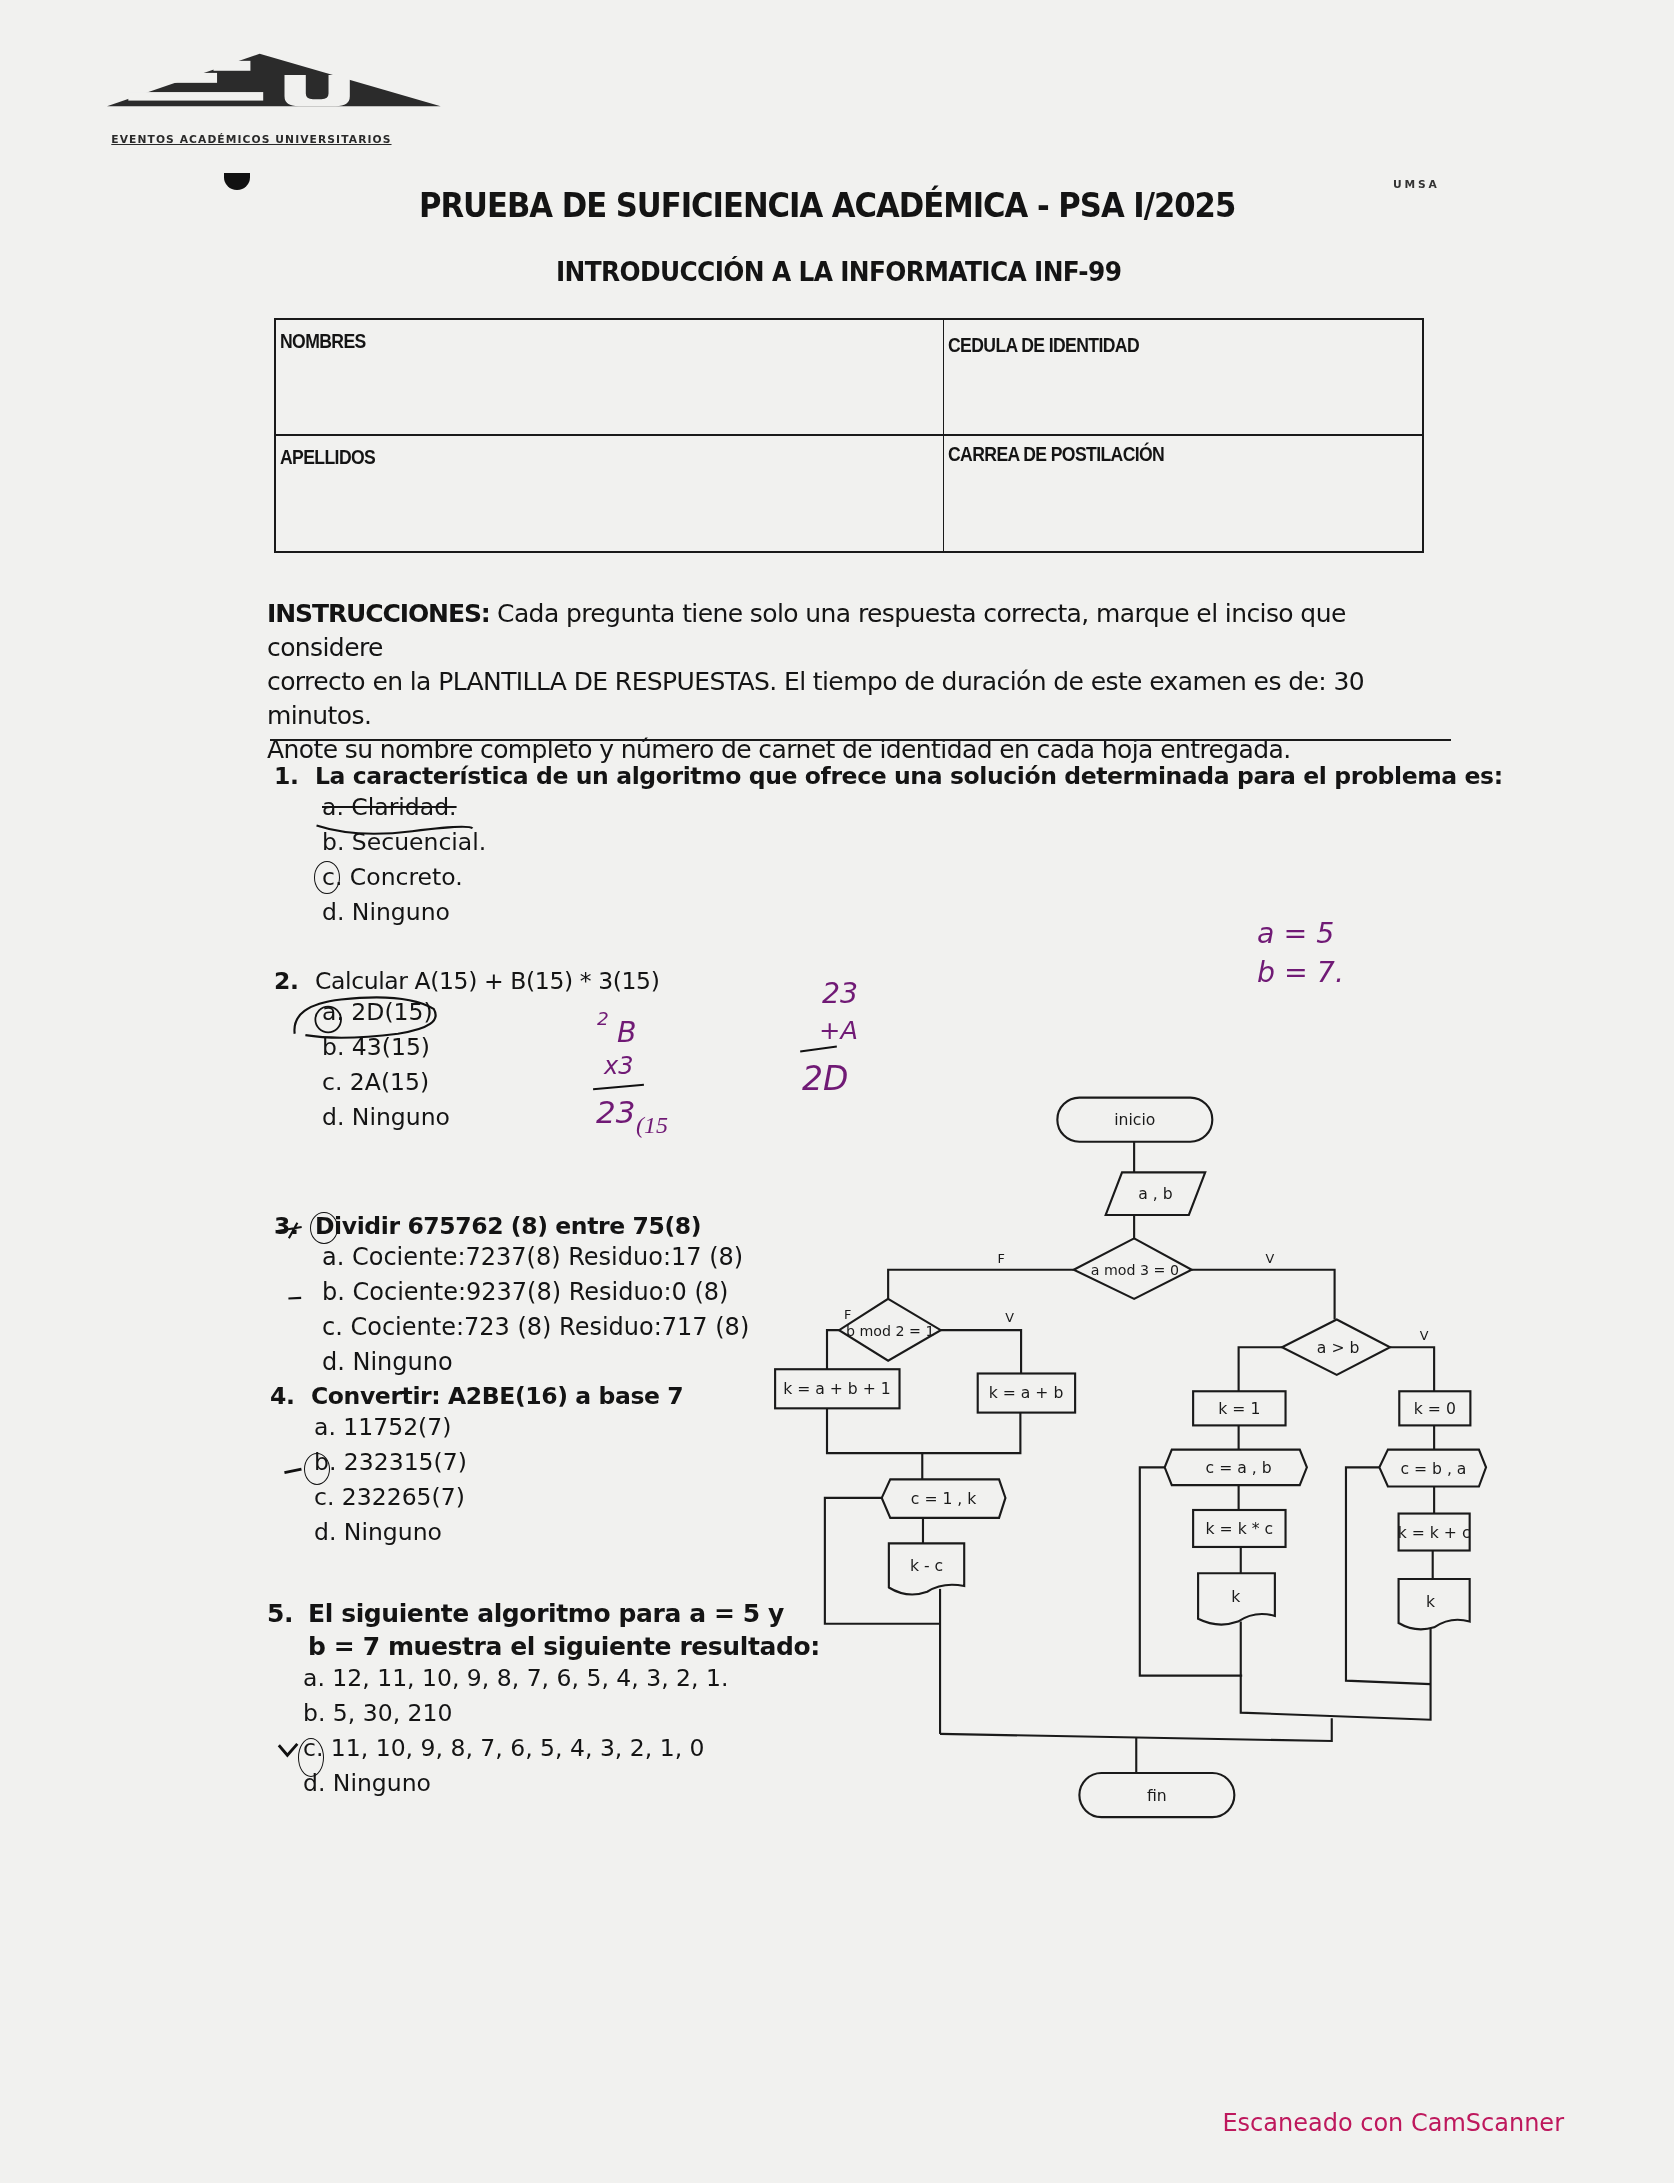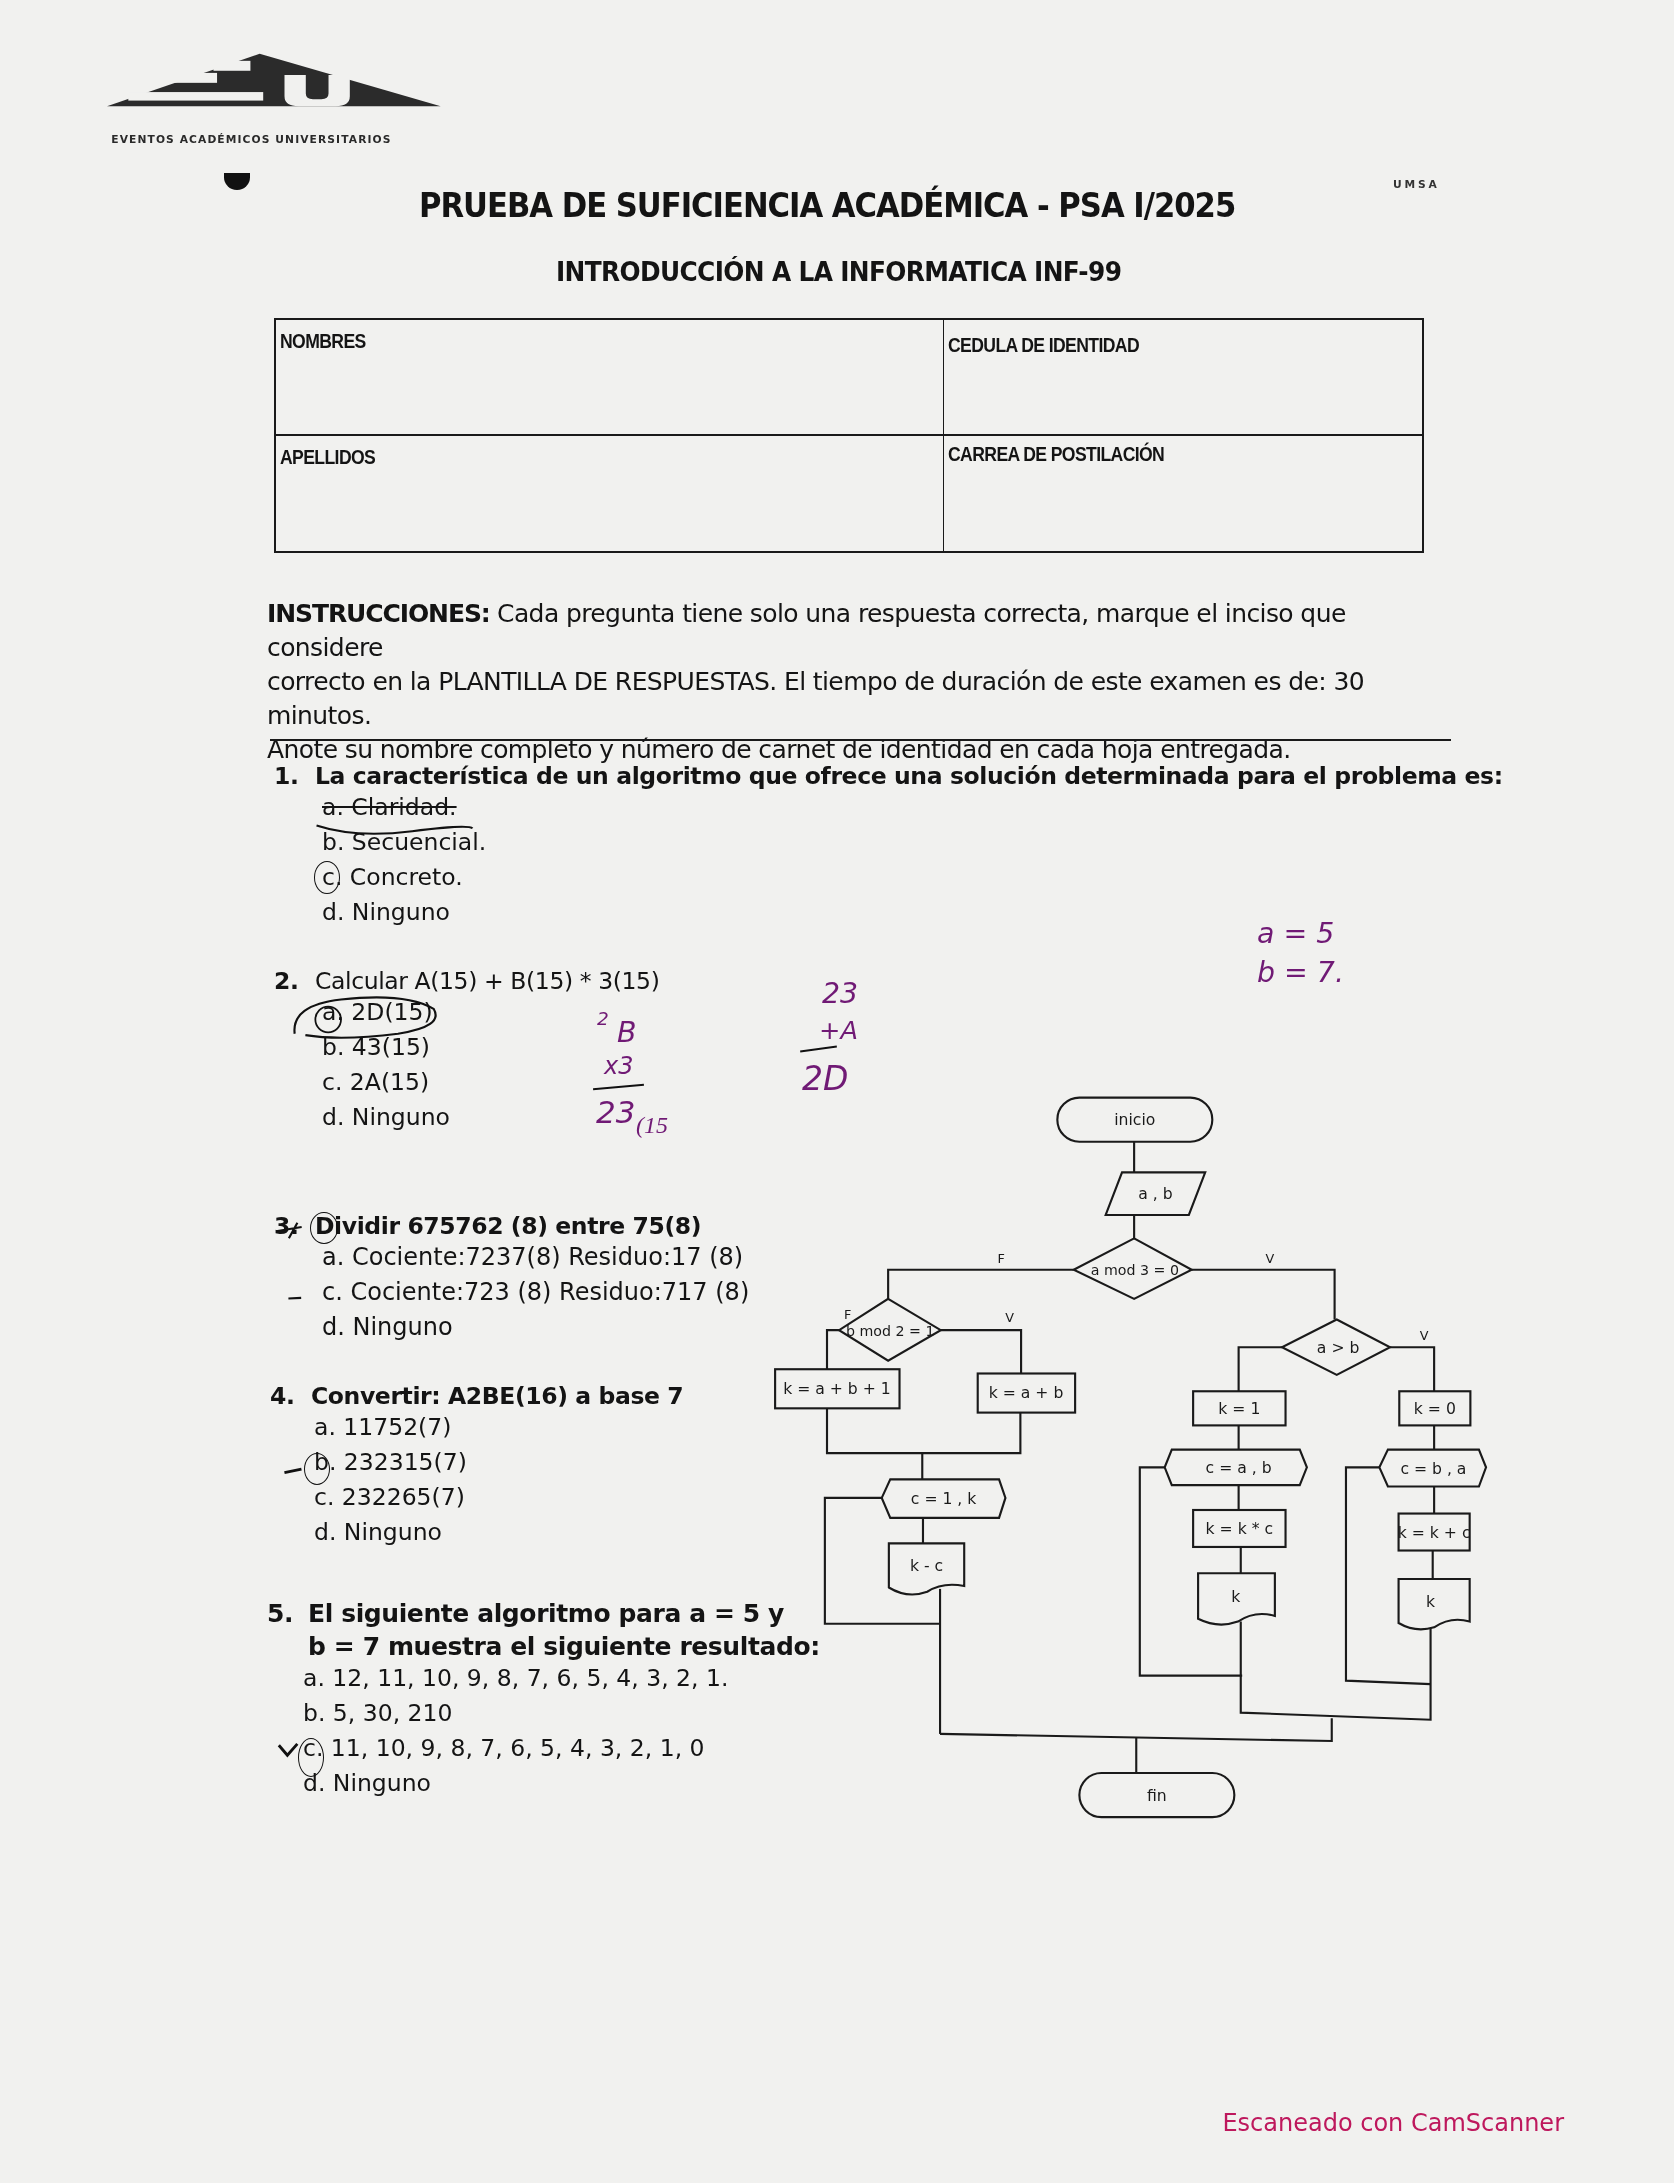--- a/index.html
+++ b/index.html
@@ -5,21 +5,21 @@
   html, body { margin: 0; padding: 0; }
   body {
     width: 1674px; height: 2183px; position: relative; overflow: hidden;
     background: #f1f1ef;
     font-family: "DejaVu Sans", sans-serif;
     color: #141414;
   }
   .abs { position: absolute; }
   .logo-text {
     font-family: "DejaVu Sans", sans-serif; font-size: 12px; font-weight: bold;
-    letter-spacing: 1.1px; color: #2a2a2a; white-space: nowrap;
+    letter-spacing: 1.1px; color: #2a2a2a; white-space: nowrap; text-decoration: underline;
   }
   .umsa { font-size: 10.7px; font-weight: bold; letter-spacing: 2.8px; color: #333; }
   .title1 {
     font-family: "DejaVu Sans", sans-serif; font-weight: bold; font-size: 33px;
     letter-spacing: -1.1px; transform: scaleX(0.93); transform-origin: left;
     white-space: nowrap;
   }
   .title2 {
     font-family: "DejaVu Sans", sans-serif; font-weight: bold; font-size: 27px;
     letter-spacing: -0.7px; transform: scaleX(0.92); transform-origin: left;
@@ -121,20 +121,21 @@
   <div class="opt">d. Ninguno</div>
 </div>
 <svg class="abs" style="left:284px; top:991px;" width="171" height="57" viewBox="0 0 240 80">
   <path d="M15,60 Q10,20 80,12 Q170,2 210,25 Q225,50 160,60 Q80,70 30,62" stroke="#111" stroke-width="3" fill="none"></path>
   <circle cx="62" cy="40" r="18" stroke="#111" stroke-width="2.5" fill="none"></circle>
 </svg>
 
 <div class="q" style="left:274px; top:1212px;">
   <div class="qtitle"><span class="qnum">3.</span><span>Dividir 675762 (8) entre 75(8)</span></div>
   <div class="opt" style="font-size:24px;">a. Cociente:7237(8) Residuo:17 (8)</div>
+  <div class="opt" style="font-size:24px;">b. Cociente:9237(8) Residuo:0 (8)</div>
   <div class="opt" style="font-size:24px;">c. Cociente:723 (8) Residuo:717 (8)</div>
   <div class="opt" style="font-size:24px;">d. Ninguno</div>
 </div>
 <div class="circle" style="left:310px; top:1212px; width:25.6px; height:30px;"></div>
 <svg class="abs" style="left:273px; top:1217px;" width="36" height="25.6" viewBox="0 0 50 36">
     <path d="M4,20 L40,14 M22,30 L34,8" stroke="#111" stroke-width="3" fill="none"></path>
   </svg>
 <svg class="abs" style="left:287px; top:1295px;" width="17" height="7.1" viewBox="0 0 24 10">
     <path d="M2,5 L20,4" stroke="#111" stroke-width="3"></path>
   </svg>

